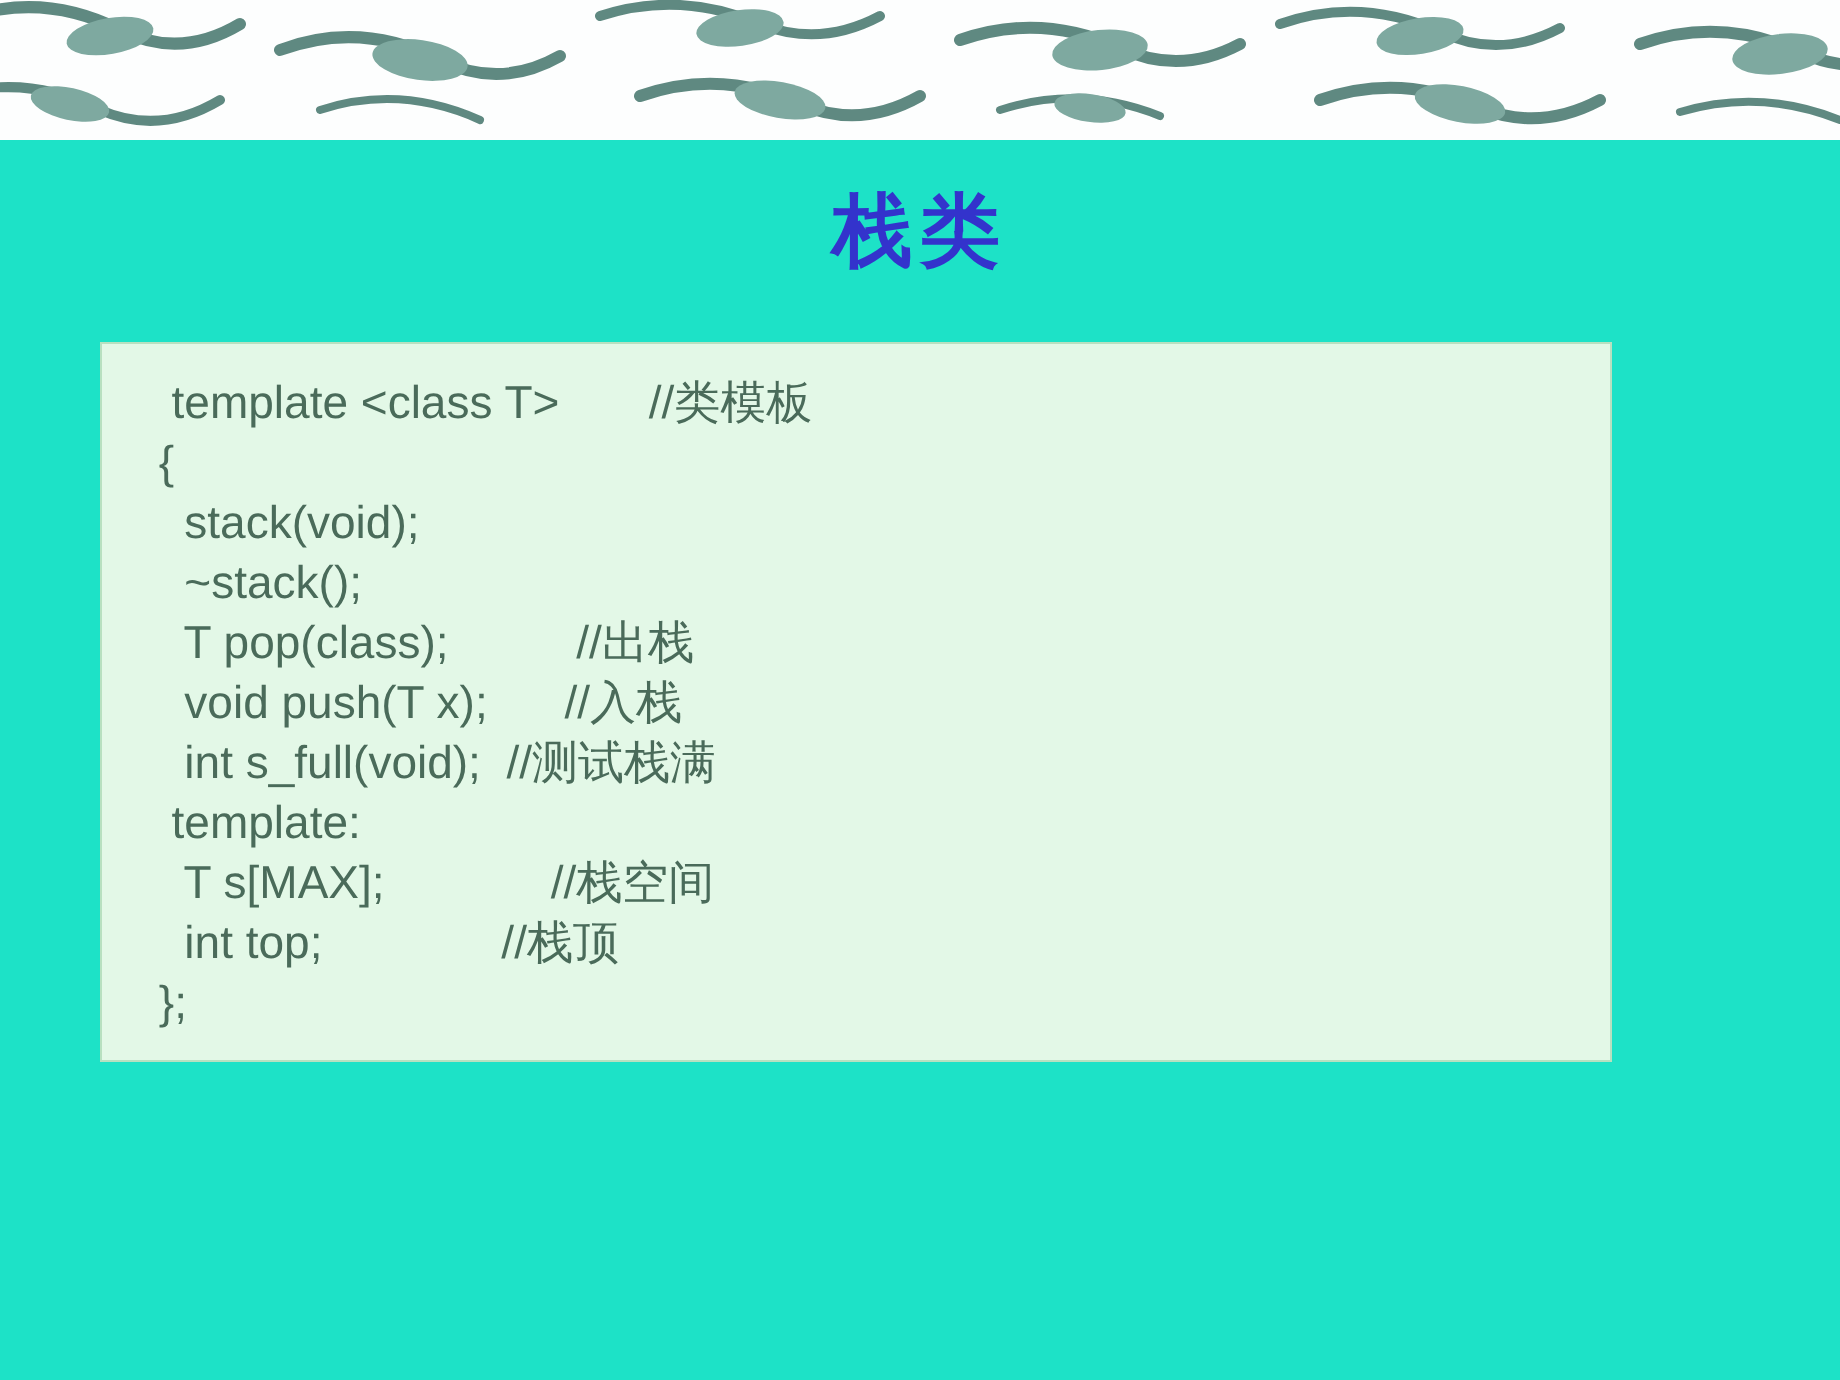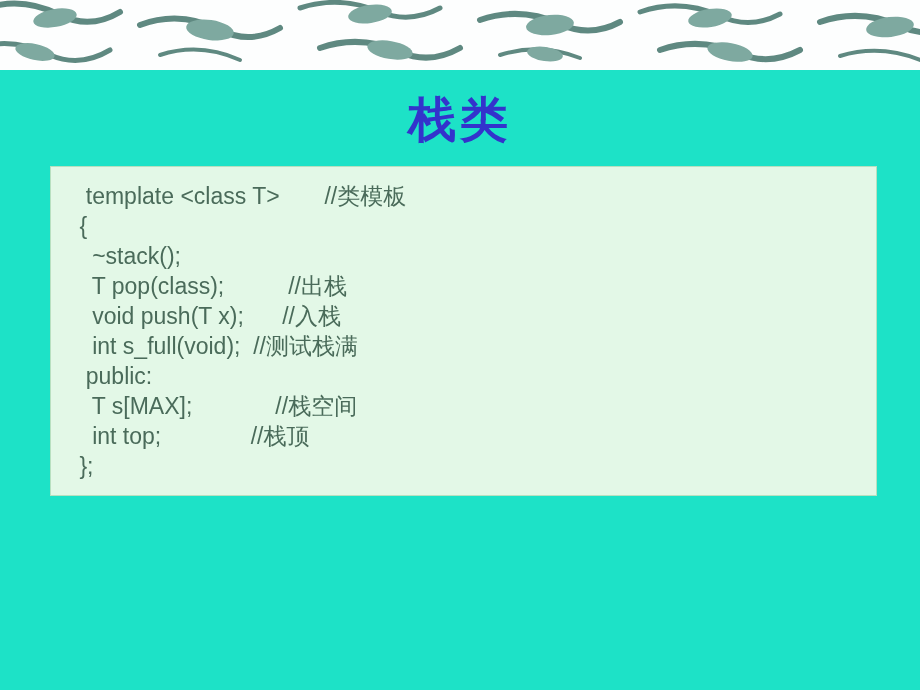--- a/index.html
+++ b/index.html
@@ -17,33 +17,33 @@
     }
     .decorative-band {
       width: 920px;
       height: 70px;
       background: #fdfefe;
       position: relative;
       overflow: hidden;
     }
     .slide-title {
       text-align: center;
-      font-size: 48px;
+      font-size: 40px;
       color: #3333cc;
       font-family: SimSun, "宋体", serif;
       margin-top: 18px;
-      margin-bottom: 14px;
+      margin-bottom: 28px;
       letter-spacing: 4px;
     }
     .code-box {
       background: #e3f8e7;
       margin: 0 50px 0 50px;
       padding: 14px 22px 14px 22px;
       border: 1px solid #b8e0c0;
-      width: 827px;
+      width: 756px;
     }
     .code-line {
       font-family: Arial, "Microsoft YaHei", sans-serif;
       font-size: 23px;
       line-height: 30px;
       color: #4a6b5a;
       white-space: pre;
     }
   </style>
 </head>
@@ -81,21 +81,22 @@
       <path d="M 840 56 Q 880 44 920 60" stroke="#4f7d74" stroke-width="4" fill="none" stroke-linecap="round"></path>
     </g>
   </svg>
 </div>
 
 <h1 class="slide-title">栈类</h1>
 
 <div class="code-box">
   <div class="code-line">  template &lt;class T&gt;       //类模板</div>
   <div class="code-line"> {</div>
+  <div class="code-line">   stack(void);</div>
   <div class="code-line">   ~stack();</div>
   <div class="code-line">   T pop(class);          //出栈</div>
   <div class="code-line">   void push(T x);      //入栈</div>
   <div class="code-line">   int s_full(void);  //测试栈满</div>
-  <div class="code-line">  public:</div>
+  <div class="code-line">  template:</div>
   <div class="code-line">   T s[MAX];             //栈空间</div>
   <div class="code-line">   int top;              //栈顶</div>
   <div class="code-line"> };</div>
 </div>
 
 </body></html>

